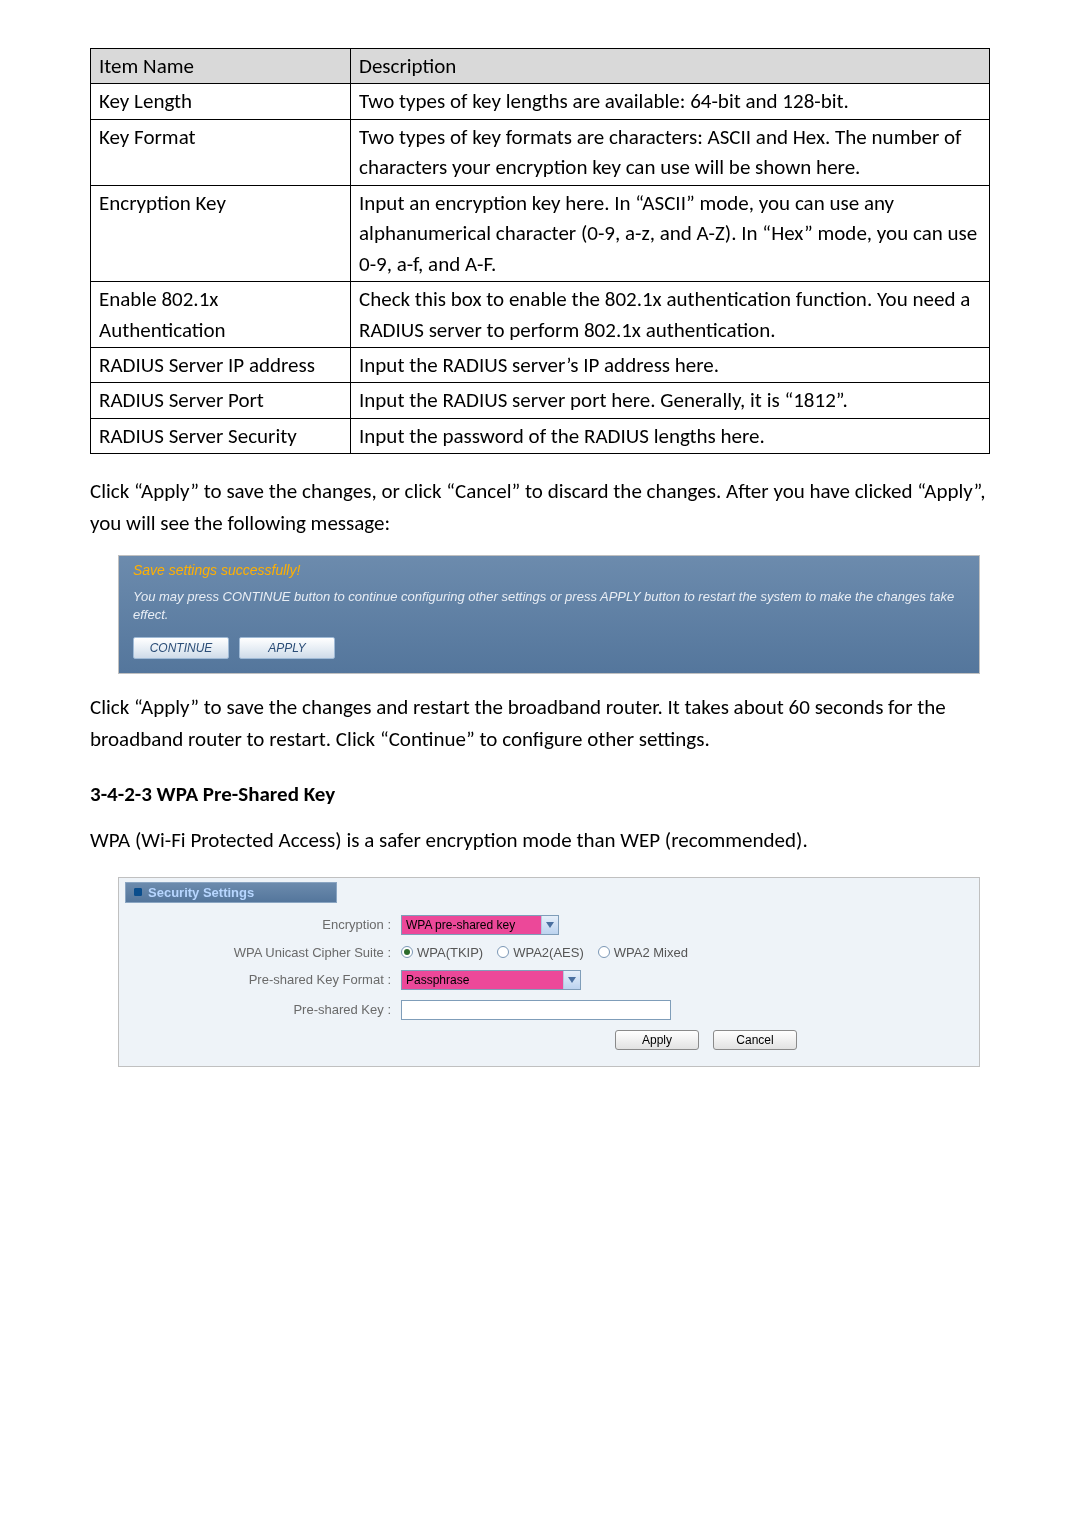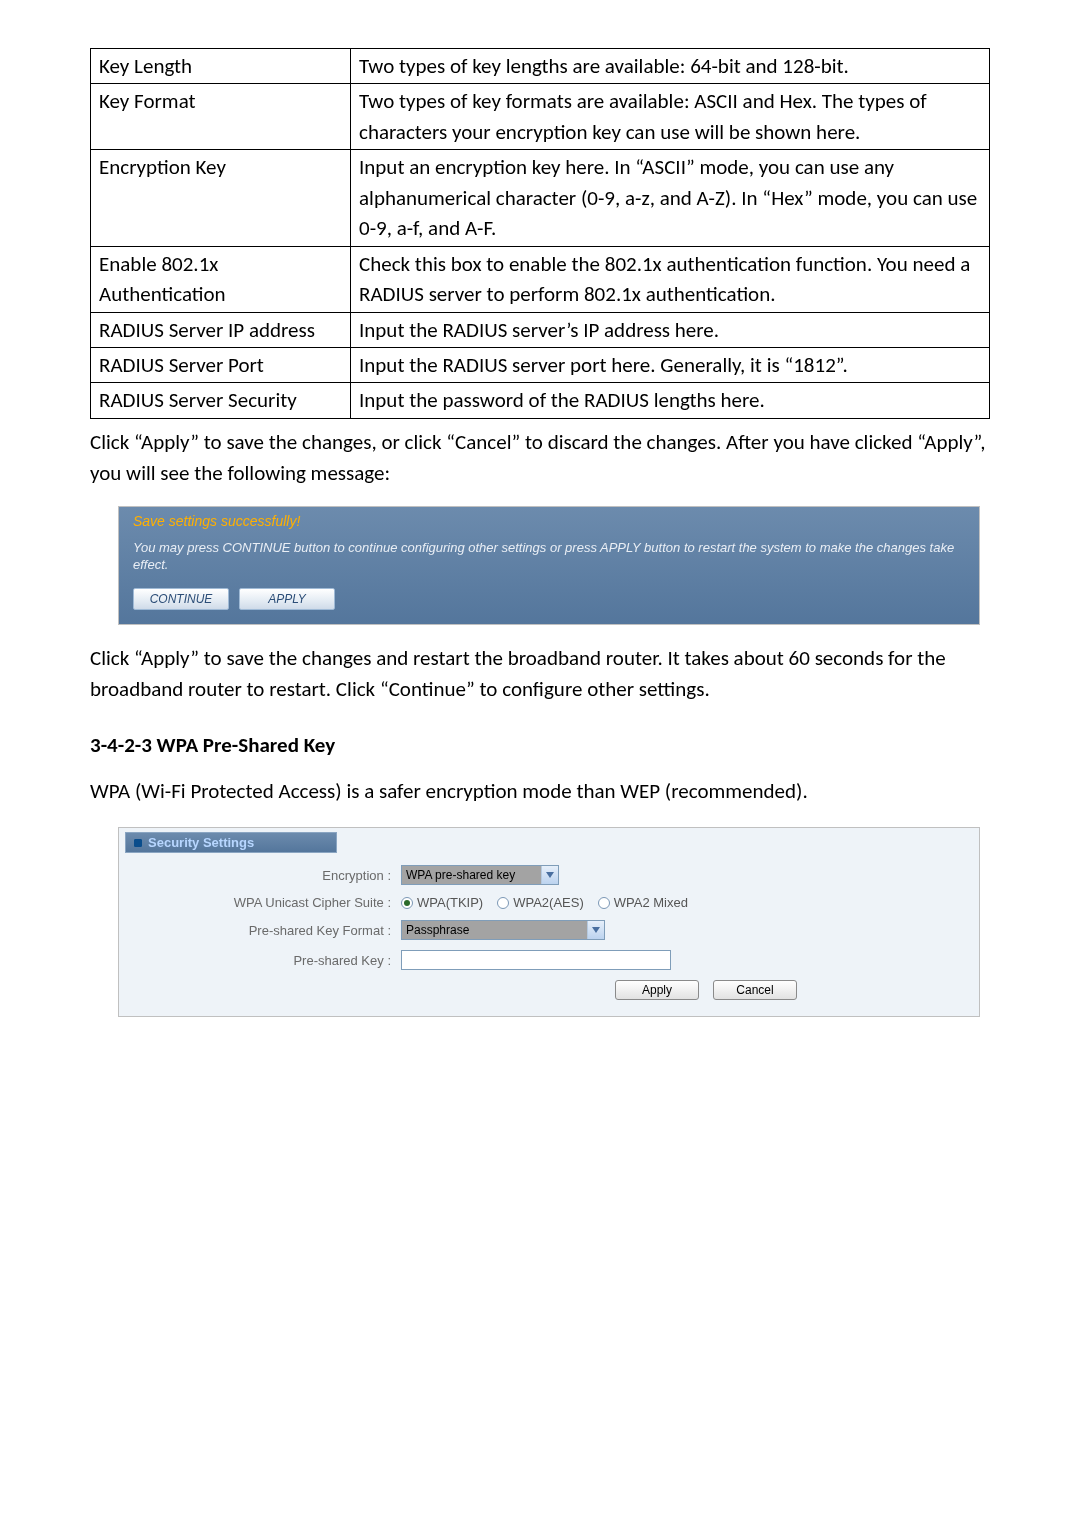--- a/index.html
+++ b/index.html
@@ -25,21 +25,21 @@
   }
   table.items tr.header td {
     background: #d9d9d9;
   }
   table.items col.c1 { width: 260px; }
   table.items col.c2 { width: auto; }
 
   p.body {
     font-size: 21px;
     line-height: 1.5;
-    margin-top: 8px;
+    margin-top: 22px;
   }
   p.body2 {
     font-size: 21px;
     line-height: 1.5;
     margin-top: 18px;
   }
   h3.sect {
     font-size: 21px;
     font-weight: bold;
     margin-top: 26px;
@@ -140,21 +140,21 @@
     align-items: center;
     gap: 14px;
     color: #555;
     font-size: 13px;
   }
   .fake-select {
     display: inline-flex;
     align-items: center;
     justify-content: space-between;
     border: 1px solid #7f9db9;
-    background: #a3a3a3;
+    background: #ec4899;
     height: 20px;
     padding: 0 0 0 4px;
   }
   .fake-select .sel-text { font-size: 12px; color: #000; }
   .fake-select .sel-btn {
     width: 17px;
     height: 18px;
     background: linear-gradient(to bottom, #e6effa 0%, #bcd3ef 100%);
     border-left: 1px solid #b5c9df;
     display: flex;
@@ -203,27 +203,31 @@
 </head>
 <body>
 <div class="page-stage">
 
 <table class="items">
   <colgroup>
         <col class="c1">
         <col class="c2">
       </colgroup>
   <tbody>
+        <tr class="header">
+    <td>Item Name</td>
+    <td>Description</td>
+  </tr>
   <tr>
     <td>Key Length</td>
     <td>Two types of key lengths are available: 64-bit and 128-bit.</td>
   </tr>
   <tr>
     <td>Key Format</td>
-    <td>Two types of key formats are available: ASCII and Hex. The types of characters your encryption key can use will be shown here.</td>
+    <td>Two types of key formats are characters: ASCII and Hex. The number of characters your encryption key can use will be shown here.</td>
   </tr>
   <tr>
     <td>Encryption Key</td>
     <td>Input an encryption key here. In “ASCII” mode, you can use any alphanumerical character (0-9, a-z, and A-Z). In “Hex” mode, you can use 0-9, a-f, and A-F.</td>
   </tr>
   <tr>
     <td>Enable 802.1x Authentication</td>
     <td>Check this box to enable the 802.1x authentication function. You need a RADIUS server to perform 802.1x authentication.</td>
   </tr>
   <tr>
@@ -292,21 +296,21 @@
         </span>
         <span class="radioopt">
           <span class="radio-circle"></span>
           <span>WPA2 Mixed</span>
         </span>
       </div>
     </div>
     <div class="sec-row">
       <div class="sec-label">Pre-shared Key Format :</div>
       <div class="sec-ctrl">
-        <span class="fake-select" style="width:204px">
+        <span class="fake-select" style="width:180px">
           <span class="sel-text">Passphrase</span>
           <span class="sel-btn">
             <svg viewBox="0 0 8 6">
                   <polygon points="0,0 8,0 4,6" fill="#4a6fa0"></polygon>
                 </svg>
           </span>
         </span>
       </div>
     </div>
     <div class="sec-row">

